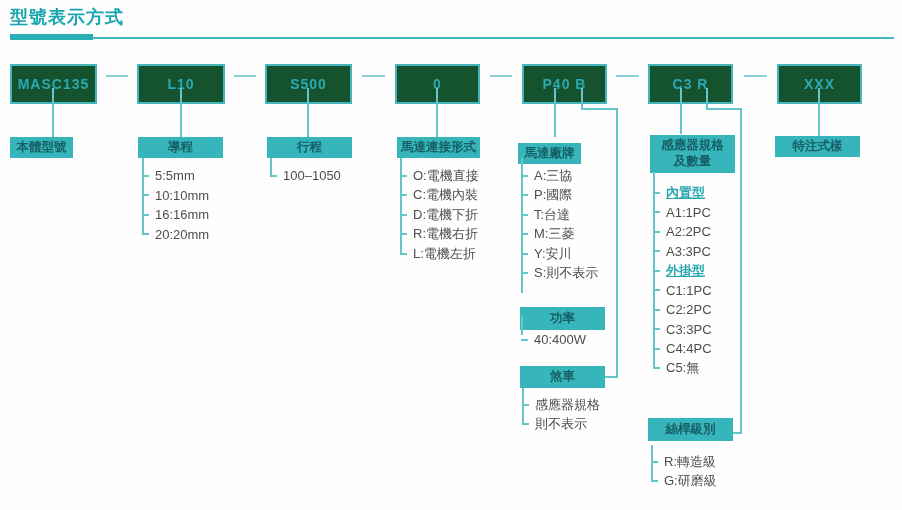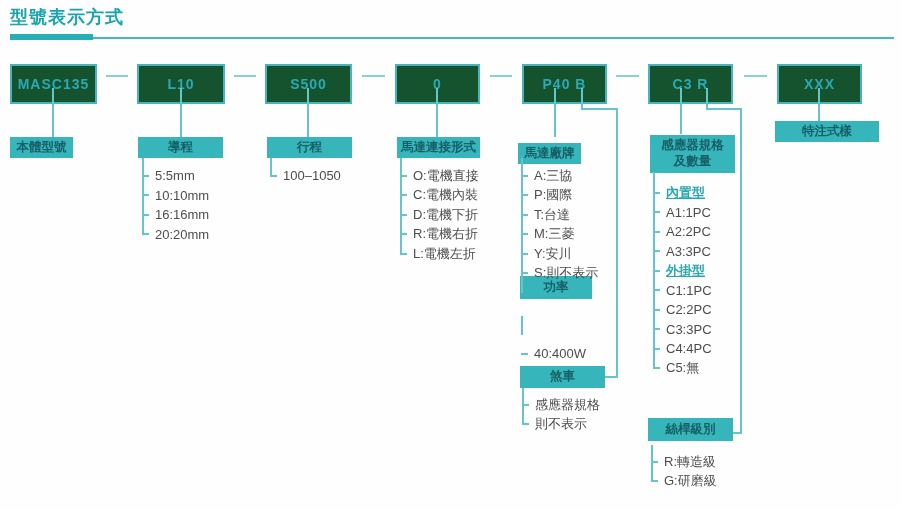--- a/index.html
+++ b/index.html
@@ -92,22 +92,22 @@
 
   <div class="label-box" style="left:10px;top:137px;width:63px">本體型號</div>
   <div class="label-box" style="left:138px;top:137px;width:85px">導程</div>
   <div class="label-box" style="left:267px;top:137px;width:85px">行程</div>
   <div class="label-box" style="left:397px;top:137px;width:83px">馬達連接形式</div>
   <div class="label-box" style="left:518px;top:143px;width:63px">馬達廠牌</div>
   <div class="label-box tall" style="left:650px;top:135px;width:85px">
     <span>感應器規格</span>
     <span>及數量</span>
   </div>
-  <div class="label-box" style="left:775px;top:121px;width:104px">特注式樣</div>
-  <div class="label-box" style="left:520px;top:276px;width:72px;height:23px">功率</div>
+  <div class="label-box" style="left:775px;top:136px;width:85px">特注式樣</div>
+  <div class="label-box" style="left:520px;top:307px;width:85px;height:23px">功率</div>
   <div class="label-box" style="left:520px;top:366px;width:85px;height:22px">煞車</div>
   <div class="label-box" style="left:648px;top:418px;width:85px;height:23px">絲桿級別</div>
 
   <div class="line v" style="left:142px;top:158px;height:76px"></div>
   <div class="line v" style="left:270px;top:158px;height:18px"></div>
   <div class="line v" style="left:400px;top:158px;height:96px"></div>
   <div class="line v" style="left:521px;top:158px;height:135px"></div>
   <div class="line v" style="left:521px;top:316px;height:19px"></div>
   <div class="line v" style="left:522px;top:388px;height:37px"></div>
   <div class="line v" style="left:653px;top:172px;height:197px"></div>
@@ -134,21 +134,21 @@
 
   <div class="olist" style="left:521px;top:166px">
     <div class="item">A:三協</div>
     <div class="item">P:國際</div>
     <div class="item">T:台達</div>
     <div class="item">M:三菱</div>
     <div class="item">Y:安川</div>
     <div class="item">S:則不表示</div>
   </div>
 
-  <div class="olist" style="left:521px;top:344px">
+  <div class="olist" style="left:521px;top:330px">
     <div class="item">40:400W</div>
   </div>
 
   <div class="olist" style="left:522px;top:395px">
     <div class="item">感應器規格</div>
     <div class="item">則不表示</div>
   </div>
 
   <div class="olist" style="left:653px;top:183px">
     <div class="item group">內置型</div>

